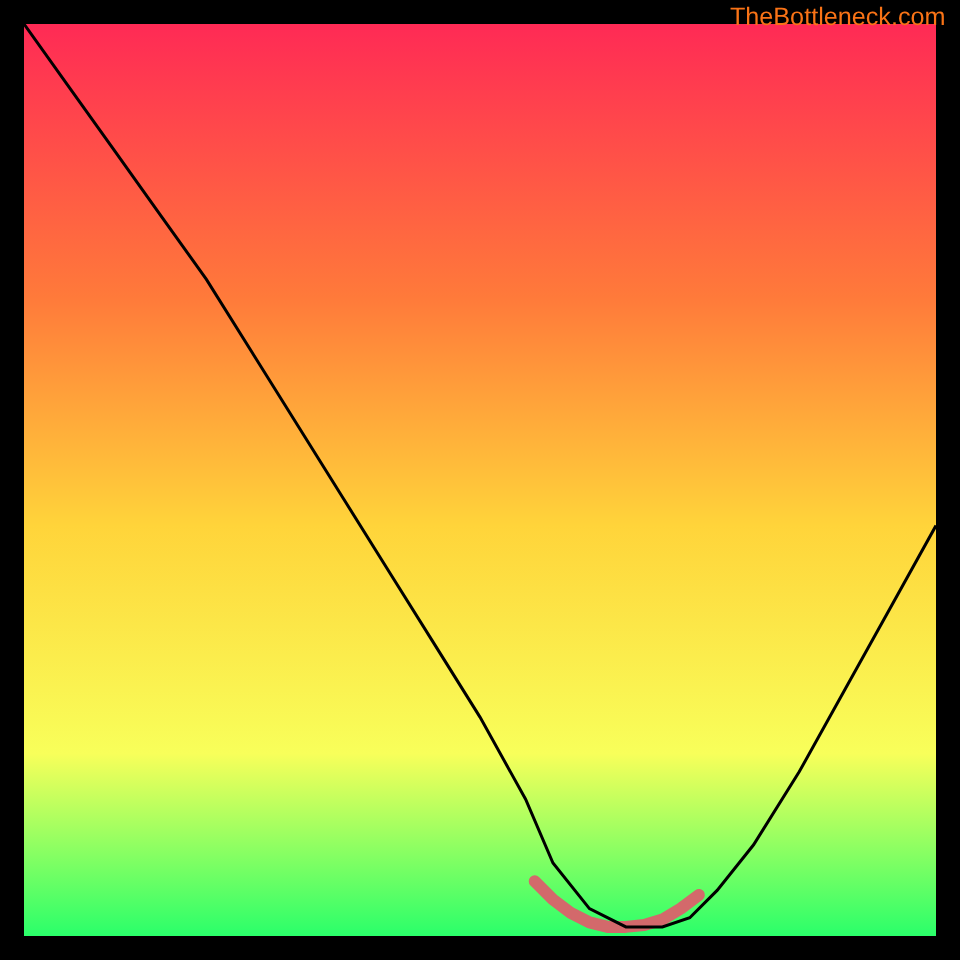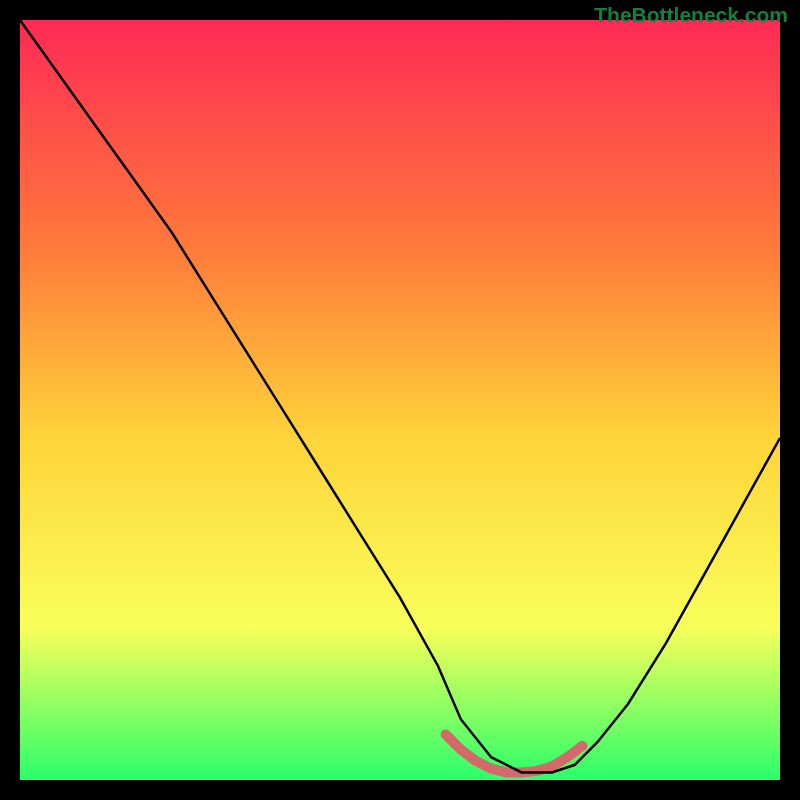--- a/index.html
+++ b/index.html
@@ -8,23 +8,23 @@
     background: #000;
     width: 800px;
     height: 800px;
     position: relative;
     font-family: Arial, sans-serif;
   }
   .watermark {
     position: absolute;
     top: 3px;
     right: 12px;
-    color: #15803d;
+    color: #f97316;
     font-size: 21px;
-    font-weight: bold;
+    font-weight: normal;
     z-index: 10;
   }
   .plot-area {
     position: absolute;
     left: 20px;
     top: 20px;
     width: 760px;
     height: 760px;
   }
   svg {

